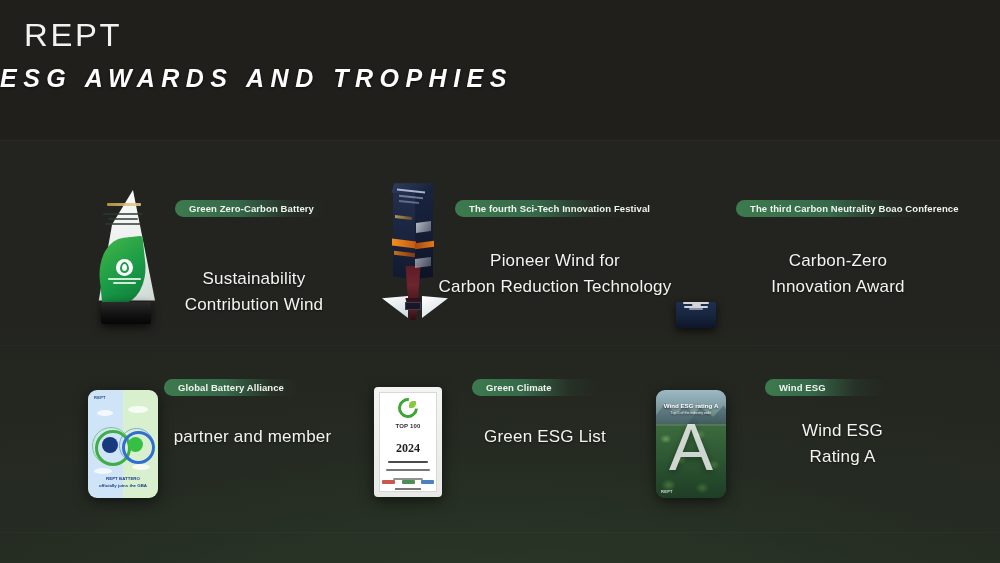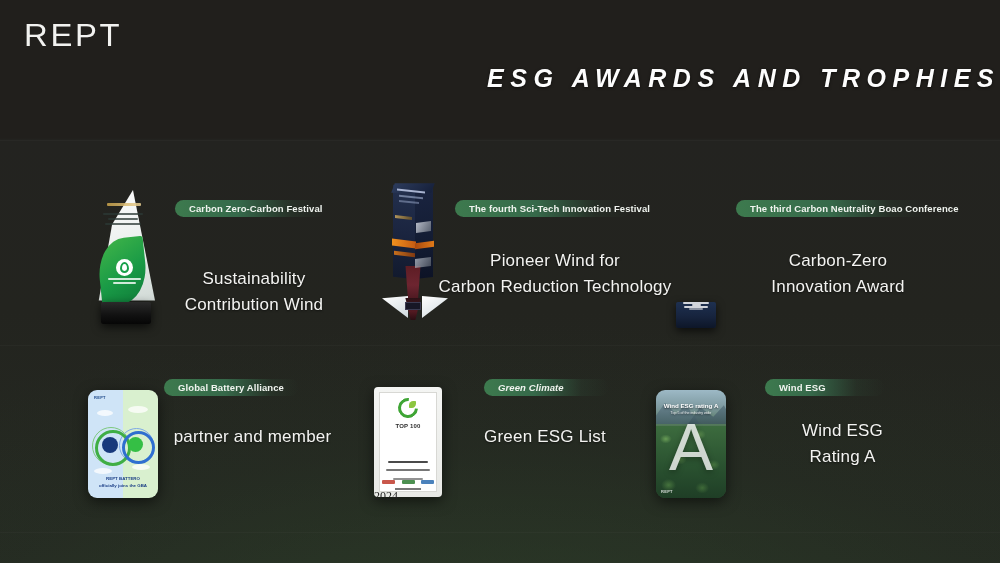--- a/index.html
+++ b/index.html
@@ -13,21 +13,21 @@
     background:
       radial-gradient(120% 80% at 50% 115%, rgba(48,72,44,.55) 0%, rgba(40,56,38,.18) 45%, rgba(0,0,0,0) 72%),
       linear-gradient(180deg,#211f1c 0%,#211f1c 24.5%,#232320 24.9%,#23241f 55%,#252a22 100%);
   }
   .band-line{position:absolute;left:0;width:100%;height:1px;background:rgba(255,255,255,.022);}
 
   
   .logo{position:absolute;left:24px;top:20px;color:#f2f2f0;font-size:31px;
     letter-spacing:2.5px;font-weight:400;line-height:1;
     font-family:"Liberation Sans", sans-serif;transform:scaleX(1.06);transform-origin:left center;}
-  .title{position:absolute;left:0;top:64px;width:1000px;text-align:right;
+  .title{position:absolute;left:0;top:64px;width:1000px;text-align:left;
     color:#fdfdfd;font-size:25px;font-weight:bold;font-style:italic;
     letter-spacing:6.5px;text-shadow:0 1px 3px rgba(0,0,0,.6);}
 
   
   .row{position:absolute;left:0;width:1000px;height:170px;}
   .row1{top:178px;}
   .row2{top:368px;}
   .cell{position:absolute;top:0;height:170px;}
 
   .art{position:absolute;top:0;}
@@ -164,22 +164,22 @@
     border:1px solid #d8d8d4;box-sizing:border-box;}
   .cert .cmark{position:absolute;left:50%;top:11px;margin-left:-10px;width:20px;height:20px;
     border:3.5px solid #3fa535;border-radius:50%;border-right-color:transparent;
     transform:rotate(-40deg);box-sizing:border-box;}
   .cert .leafdot{position:absolute;left:50%;top:14px;margin-left:1px;width:7px;height:7px;
     border-radius:60% 10% 60% 10%;background:#8cc63f;}
   .cert .top100{position:absolute;left:0;top:36px;width:100%;text-align:center;
     font-size:6px;font-weight:bold;color:#2c2c2c;letter-spacing:.2px;}
   .cert .sub{position:absolute;left:0;top:43px;width:100%;text-align:center;
     font-size:3.6px;color:#555;line-height:4.6px;}
-  .cert .year{position:absolute;left:0;top:55px;width:100%;
-    font-size:12px;font-weight:normal;color:#1f1f1f;font-family:"Liberation Serif",serif;line-height:12px;margin-top:48px;}
+  .cert .year{position:absolute;left:0;top:55px;width:100%;text-align:center;
+    font-size:12px;font-weight:bold;color:#1f1f1f;font-family:"Liberation Serif",serif;line-height:12px;}
   .cert .ln{position:absolute;height:2px;background:#4a4a4a;border-radius:1px;left:50%;}
   .cert .l1{top:74px;width:40px;margin-left:-20px;}
   .cert .l2{top:82px;width:44px;margin-left:-22px;opacity:.75;}
   .cert .l3{top:91px;width:30px;margin-left:-15px;opacity:.6;}
   .cert .logos{position:absolute;left:8px;right:8px;bottom:13px;display:flex;justify-content:space-between;}
   .cert .logos i{display:block;width:13px;height:4px;border-radius:1px;background:#c0392b;opacity:.85;}
   .cert .logos i:nth-child(2){background:#2e7d32;}
   .cert .logos i:nth-child(3){background:#2b6cb0;}
   .cert .foot{position:absolute;left:50%;bottom:7px;width:26px;margin-left:-13px;height:2px;background:#777;}
 
@@ -238,21 +238,21 @@
         <div class="leaf"></div>
         <div class="emblem"></div>
         <div class="gtext">
             <i></i>
             <i></i>
           </div>
         <div class="base"></div>
       </div>
       <div class="tag" style="left:105px;top:22px;width:150px;
         background:linear-gradient(90deg,#3d7a4e 0%,#35694a 42%,rgba(45,70,52,.35) 78%,rgba(40,58,46,0) 100%);">
-        <span>Carbon Zero-Carbon Festival</span>
+        <span>Green Zero-Carbon Battery</span>
       </div>
       <div class="caption" style="left:78px;top:88px;width:212px">
         <div>Sustainability</div>
         <div>Contribution Wind</div>
       </div>
     </div>
 
     <div class="cell" style="left:370px;width:290px">
       <div class="art t2" style="left:5px;top:2px">
         <div class="colL"></div>
@@ -345,22 +345,22 @@
         <div class="ln l1"></div>
           <div class="ln l2"></div>
           <div class="ln l3"></div>
         <div class="logos">
             <i></i>
             <i></i>
             <i></i>
           </div>
         <div class="foot"></div>
       </div>
-      <div class="tag" style="left:124px;top:11px;width:125px;
-        background:linear-gradient(90deg,#3d7a4e 0%,#36694a 40%,rgba(45,70,52,.3) 78%,rgba(40,58,46,0) 100%);font-style:italic;">
+      <div class="tag" style="left:112px;top:11px;width:125px;
+        background:linear-gradient(90deg,#3d7a4e 0%,#36694a 40%,rgba(45,70,52,.3) 78%,rgba(40,58,46,0) 100%);">
         <span>Green Climate</span>
       </div>
       <div class="caption" style="left:95px;top:56px;width:180px">
         <div>Green ESG List</div>
       </div>
     </div>
 
     <div class="cell" style="left:650px;width:340px">
       <div class="art wind" style="left:6px;top:22px">
         <div class="mtn"></div>

